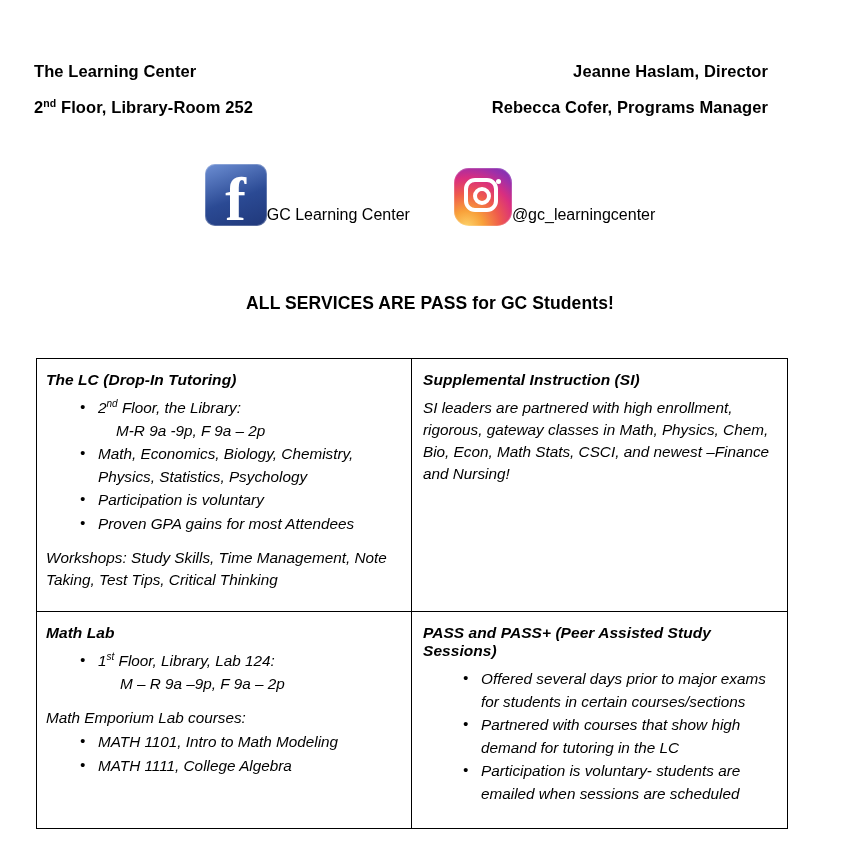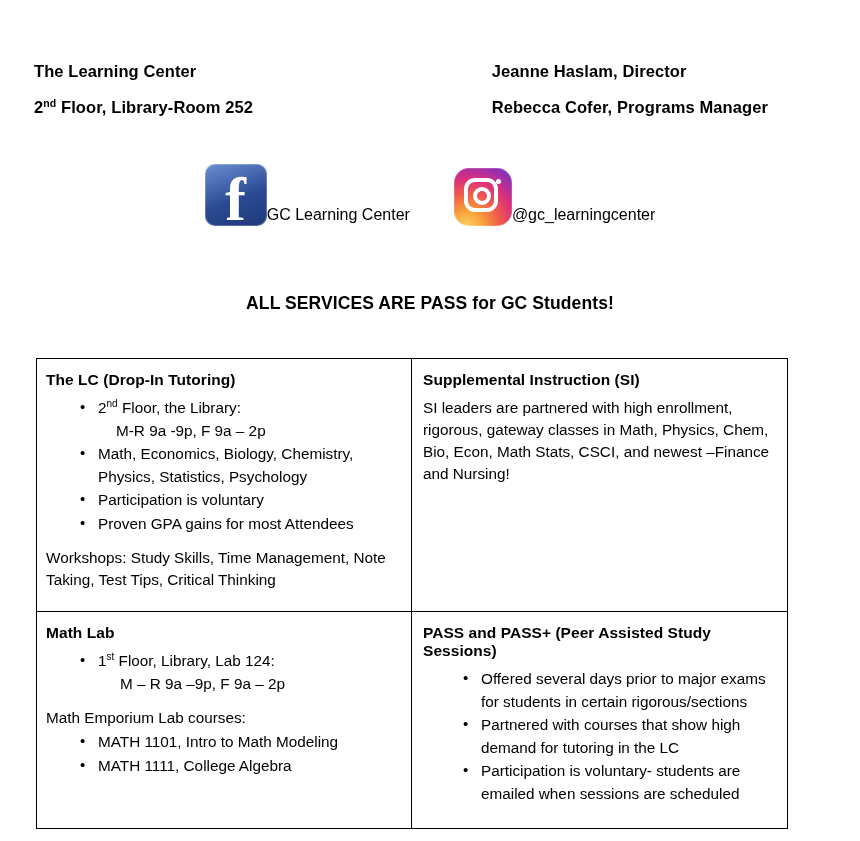--- a/index.html
+++ b/index.html
@@ -32,21 +32,21 @@
     display: flex;
     justify-content: space-between;
     align-items: flex-start;
   }
   .header-col {
     display: flex;
     flex-direction: column;
     gap: 17px;
   }
   .header-col.right {
-    align-items: flex-start;
+    align-items: flex-end;
     text-align: right;
   }
   .header-line {
     font-size: 16.5px;
     font-weight: bold;
     letter-spacing: 0.1px;
     white-space: nowrap;
   }
   .header-line sup {
     font-size: 10.5px;
@@ -164,20 +164,21 @@
   .trow {
     display: flex;
   }
   .trow + .trow {
     border-top: 1px solid #000000;
   }
   .cell {
     box-sizing: border-box;
     padding: 12px 10px 14px 10px;
     width: 50%;
+    font-style: italic;
   }
   .cell.left-cell {
     border-right: 1px solid #000000;
     padding-left: 9px;
   }
   .cell.right-cell {
     padding-left: 11px;
   }
   .cell-title {
     font-size: 15.5px;
@@ -303,21 +304,21 @@
         <p class="para spaced">Math Emporium Lab courses:</p>
         <ul class="bullets tight">
           <li>MATH 1101, Intro to Math Modeling</li>
           <li>MATH 1111, College Algebra</li>
         </ul>
       </div>
 
       <div class="cell right-cell">
         <div class="cell-title">PASS and PASS+ (Peer Assisted Study Sessions)</div>
         <ul class="bullets right-list">
-          <li>Offered several days prior to major exams for students in certain rigorous/sections</li>
+          <li>Offered several days prior to major exams for students in certain courses/sections</li>
           <li>Partnered with courses that show high demand for tutoring in the LC</li>
           <li>Participation is voluntary- students are emailed when sessions are scheduled</li>
         </ul>
       </div>
     </div>
 
   </div>
 </div>
 
 </body></html>

